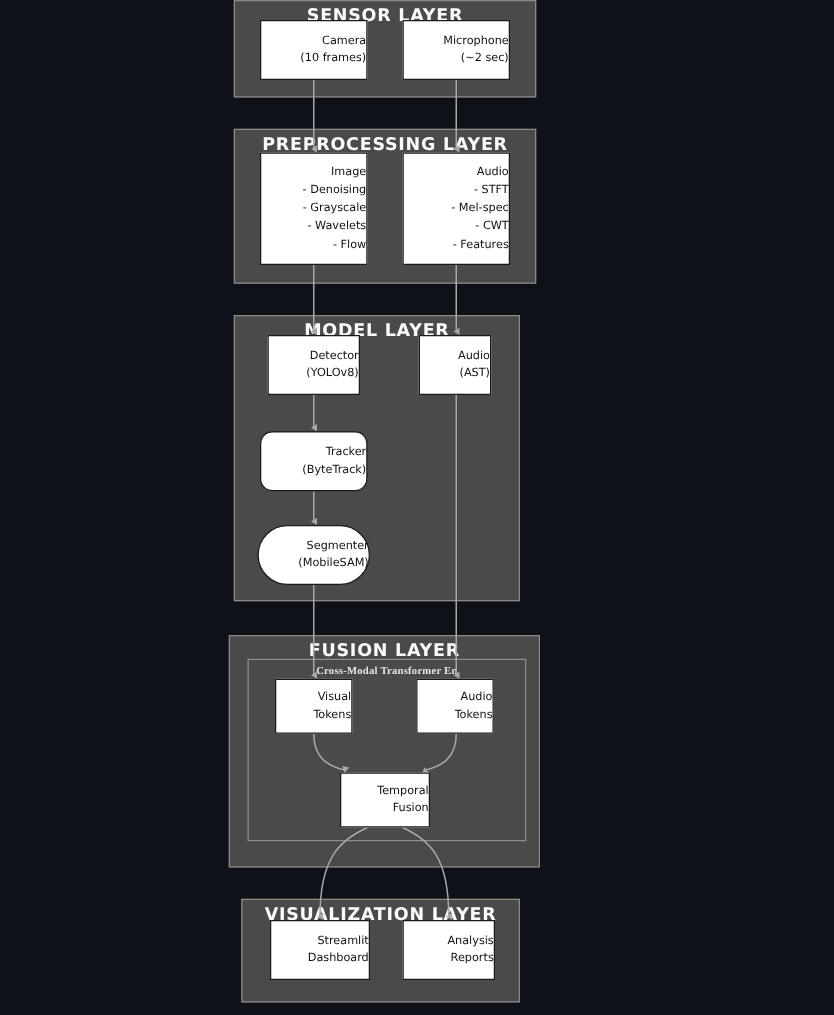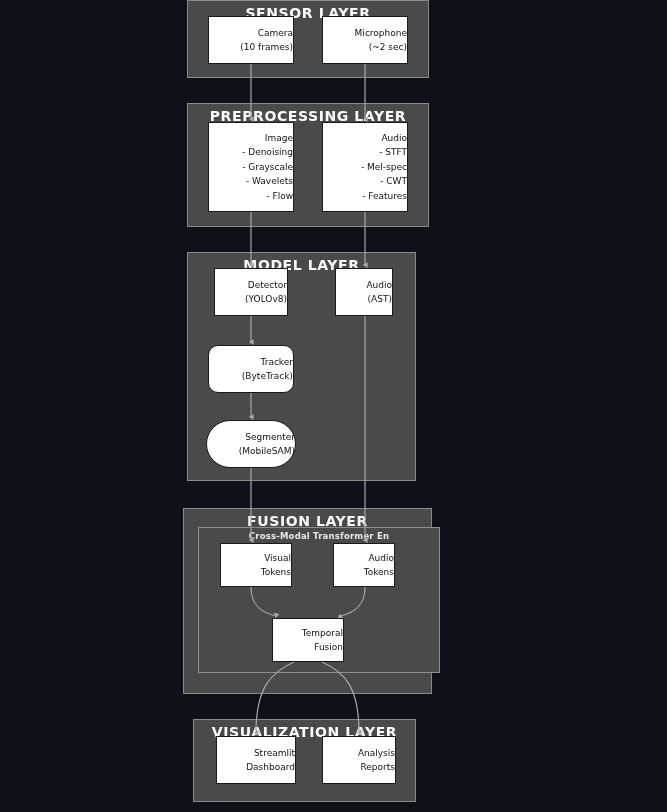--- a/index.html
+++ b/index.html
@@ -133,24 +133,24 @@
     <span class="ln">(ByteTrack)</span>
   </div>
   <div class="node" style="left:206px; top:420px; width:90px; height:48px;border-radius:24px;">
     <span class="ln">Segmenter</span>
     <span class="ln">(MobileSAM)</span>
   </div>
 
   <div class="layer" style="left:183px; top:508px; width:249px; height:186px;">
     <div class="layer-title">FUSION LAYER</div>
   </div>
-  <div class="subgroup" style="left:198px; top:527px; width:242px; height:146px;">
+  <div class="subgroup" style="left:198px; top:527px; width:223px; height:146px;font-family:Liberation Serif, serif;">
     <div class="subgroup-title">Cross-Modal Transformer En</div>
   </div>
-  <div class="node" style="left:220px; top:543px; width:72px; height:44px;">
+  <div class="node" style="left:220px; top:543px; width:62px; height:44px;">
     <span class="ln">Visual</span>
     <span class="ln">Tokens</span>
   </div>
   <div class="node" style="left:333px; top:543px; width:62px; height:44px;">
     <span class="ln">Audio</span>
     <span class="ln">Tokens</span>
   </div>
   <div class="node" style="left:272px; top:618px; width:72px; height:44px;">
     <span class="ln">Temporal</span>
     <span class="ln">Fusion</span>

